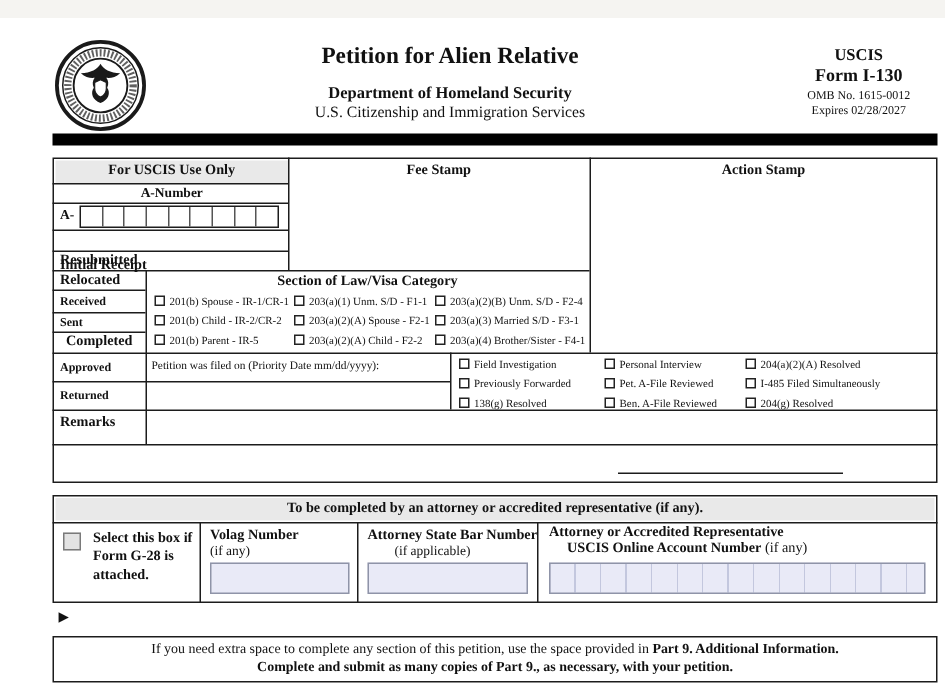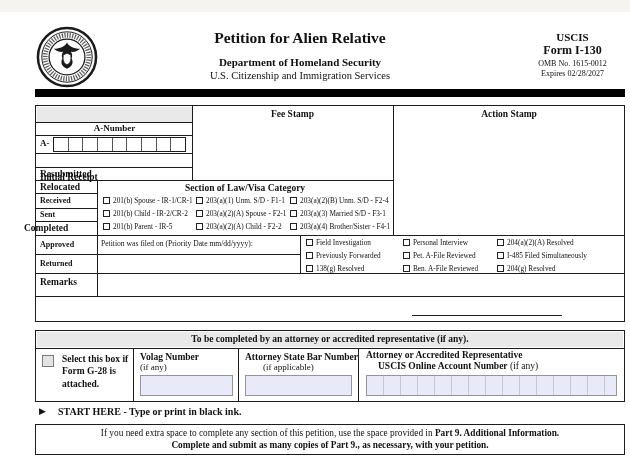--- a/index.html
+++ b/index.html
@@ -67,39 +67,40 @@
   <div class="hl" style="left:35px;top:235px;width:590px;"></div>
   <div class="hl" style="left:35px;top:254px;width:265px;"></div>
   <div class="hl" style="left:35px;top:273px;width:590px;"></div>
   <div class="hl" style="left:35px;top:296px;width:590px;"></div>
 
   <div class="vl" style="left:192px;top:105px;height:75px;"></div>
   <div class="vl" style="left:97px;top:180px;height:116px;"></div>
   <div class="vl" style="left:393px;top:105px;height:130px;"></div>
   <div class="vl" style="left:300px;top:235px;height:38px;"></div>
 
+  <div class="t b c" style="left:37px;top:109px;width:155px;font-size:9.5px;">For USCIS Use Only</div>
   <div class="t b c" style="left:37px;top:124px;width:155px;font-size:9px;">A-Number</div>
   <div class="t b" style="left:40px;top:139px;font-size:9px;">A-</div>
   <div class="anum" style="left:53px;top:137px;width:133px;height:15px;">
     <span></span>
       <span></span>
       <span></span>
       <span></span>
       <span></span>
       <span></span>
       <span></span>
       <span></span>
       <span></span>
   </div>
   <div class="t b" style="left:40px;top:172px;font-size:9.5px;">Initial Receipt</div>
   <div class="t b" style="left:40px;top:169px;font-size:9.5px;">Resubmitted</div>
   <div class="t b" style="left:40px;top:182px;font-size:9.5px;">Relocated</div>
   <div class="t b" style="left:40px;top:197px;font-size:8px;">Received</div>
   <div class="t b" style="left:40px;top:211px;font-size:8px;">Sent</div>
-  <div class="t b" style="left:24px;top:223px;font-size:9.5px;text-align:center;">Completed</div>
+  <div class="t b" style="left:44px;top:223px;font-size:9.5px;text-align:center;">Completed</div>
   <div class="t b" style="left:40px;top:241px;font-size:8px;">Approved</div>
   <div class="t b" style="left:40px;top:260px;font-size:8px;">Returned</div>
   <div class="t b" style="left:40px;top:277px;font-size:9.5px;">Remarks</div>
 
   <div class="t b c" style="left:192px;top:109px;width:201px;font-size:9.5px;">Fee Stamp</div>
   <div class="t b c" style="left:393px;top:109px;width:232px;font-size:9.5px;">Action Stamp</div>
 
   <div class="t b c" style="left:97px;top:183px;width:296px;font-size:9.5px;">Section of Law/Visa Category</div>
 
   <div class="opt" style="left:103px;top:196px;"><span class="cb"></span><span>201(b) Spouse - IR-1/CR-1</span></div>
@@ -143,18 +144,17 @@
 
   <div class="t b" style="left:245px;top:352px;font-size:9.5px;">Attorney State Bar Number</div>
   <div class="t" style="left:251px;top:363px;font-size:9px;margin-left:12px;">(if applicable)</div>
   <div class="fld" style="left:245px;top:375px;width:107px;height:21px;"></div>
 
   <div class="t b" style="left:366px;top:350px;font-size:9.5px;">Attorney or Accredited Representative</div>
   <div class="t" style="left:378px;top:361px;font-size:9.5px;"><span class="b">USCIS Online Account Number</span><span> (if any)</span></div>
   <div class="fld comb-fld" style="left:366px;top:375px;width:251px;height:21px;"></div>
 
   <div class="t b" style="left:39px;top:407px;font-size:9px;">▶</div>
-  <div class="t b" style="left:58px;top:406px;font-size:10px;">START HERE - Type or print in black ink.</div>
 
   <div class="box" style="left:35px;top:424px;width:590px;height:31px;"></div>
   <div class="t c" style="left:40px;top:428px;width:580px;font-size:9.3px;white-space:normal;"><span>If you need extra space to complete any section of this petition, use the space provided in </span><span class="b">Part 9. Additional Information.</span></div>
   <div class="t b c" style="left:40px;top:440px;width:580px;font-size:9.3px;">Complete and submit as many copies of Part 9., as necessary, with your petition.</div>
 </div>
 
 </body></html>

